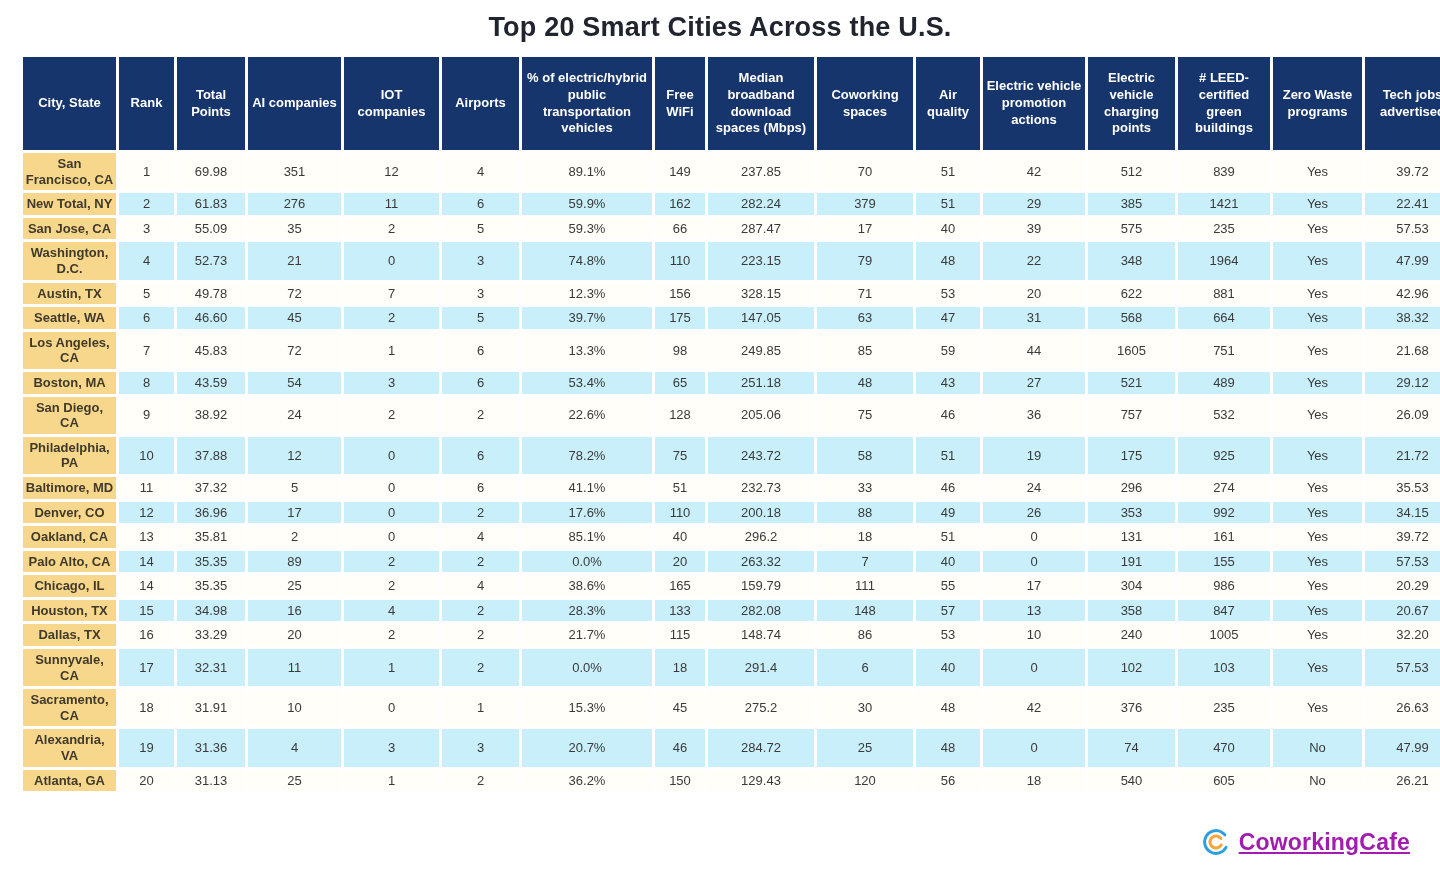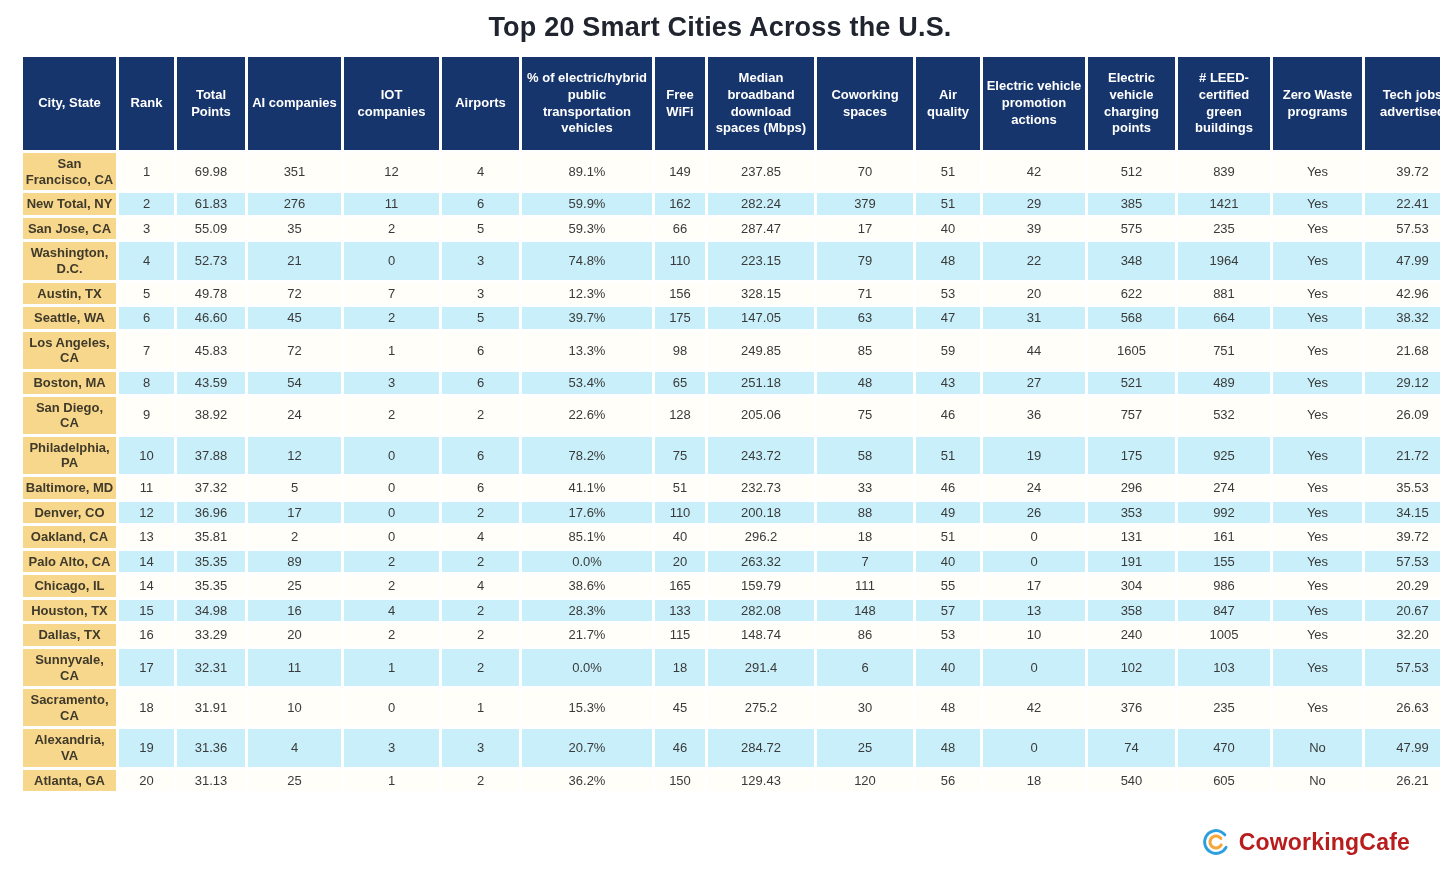--- a/index.html
+++ b/index.html
@@ -26,21 +26,21 @@
   }
   table.smart-table tr.alt td{background:#c9f0fa;}
   table.smart-table td.city{
     background:#f7d78c !important;font-weight:bold;color:#403a2a;
   }
   .footer-logo{
     position:absolute;right:30px;top:828px;display:flex;align-items:center;gap:9px;
     cursor:pointer;
   }
   .footer-logo .logo-text{
-    font-size:23px;font-weight:600;color:#b91c1c;letter-spacing:.2px;
+    font-size:23px;font-weight:600;color:#a21caf;letter-spacing:.2px;text-decoration:underline;
   }
 </style>
 </head>
 <body>
 
 <h1 class="page-title">Top 20 Smart Cities Across the U.S.</h1>
 
 <table class="smart-table">
   <colgroup>
       <col style="width: 93px;">

